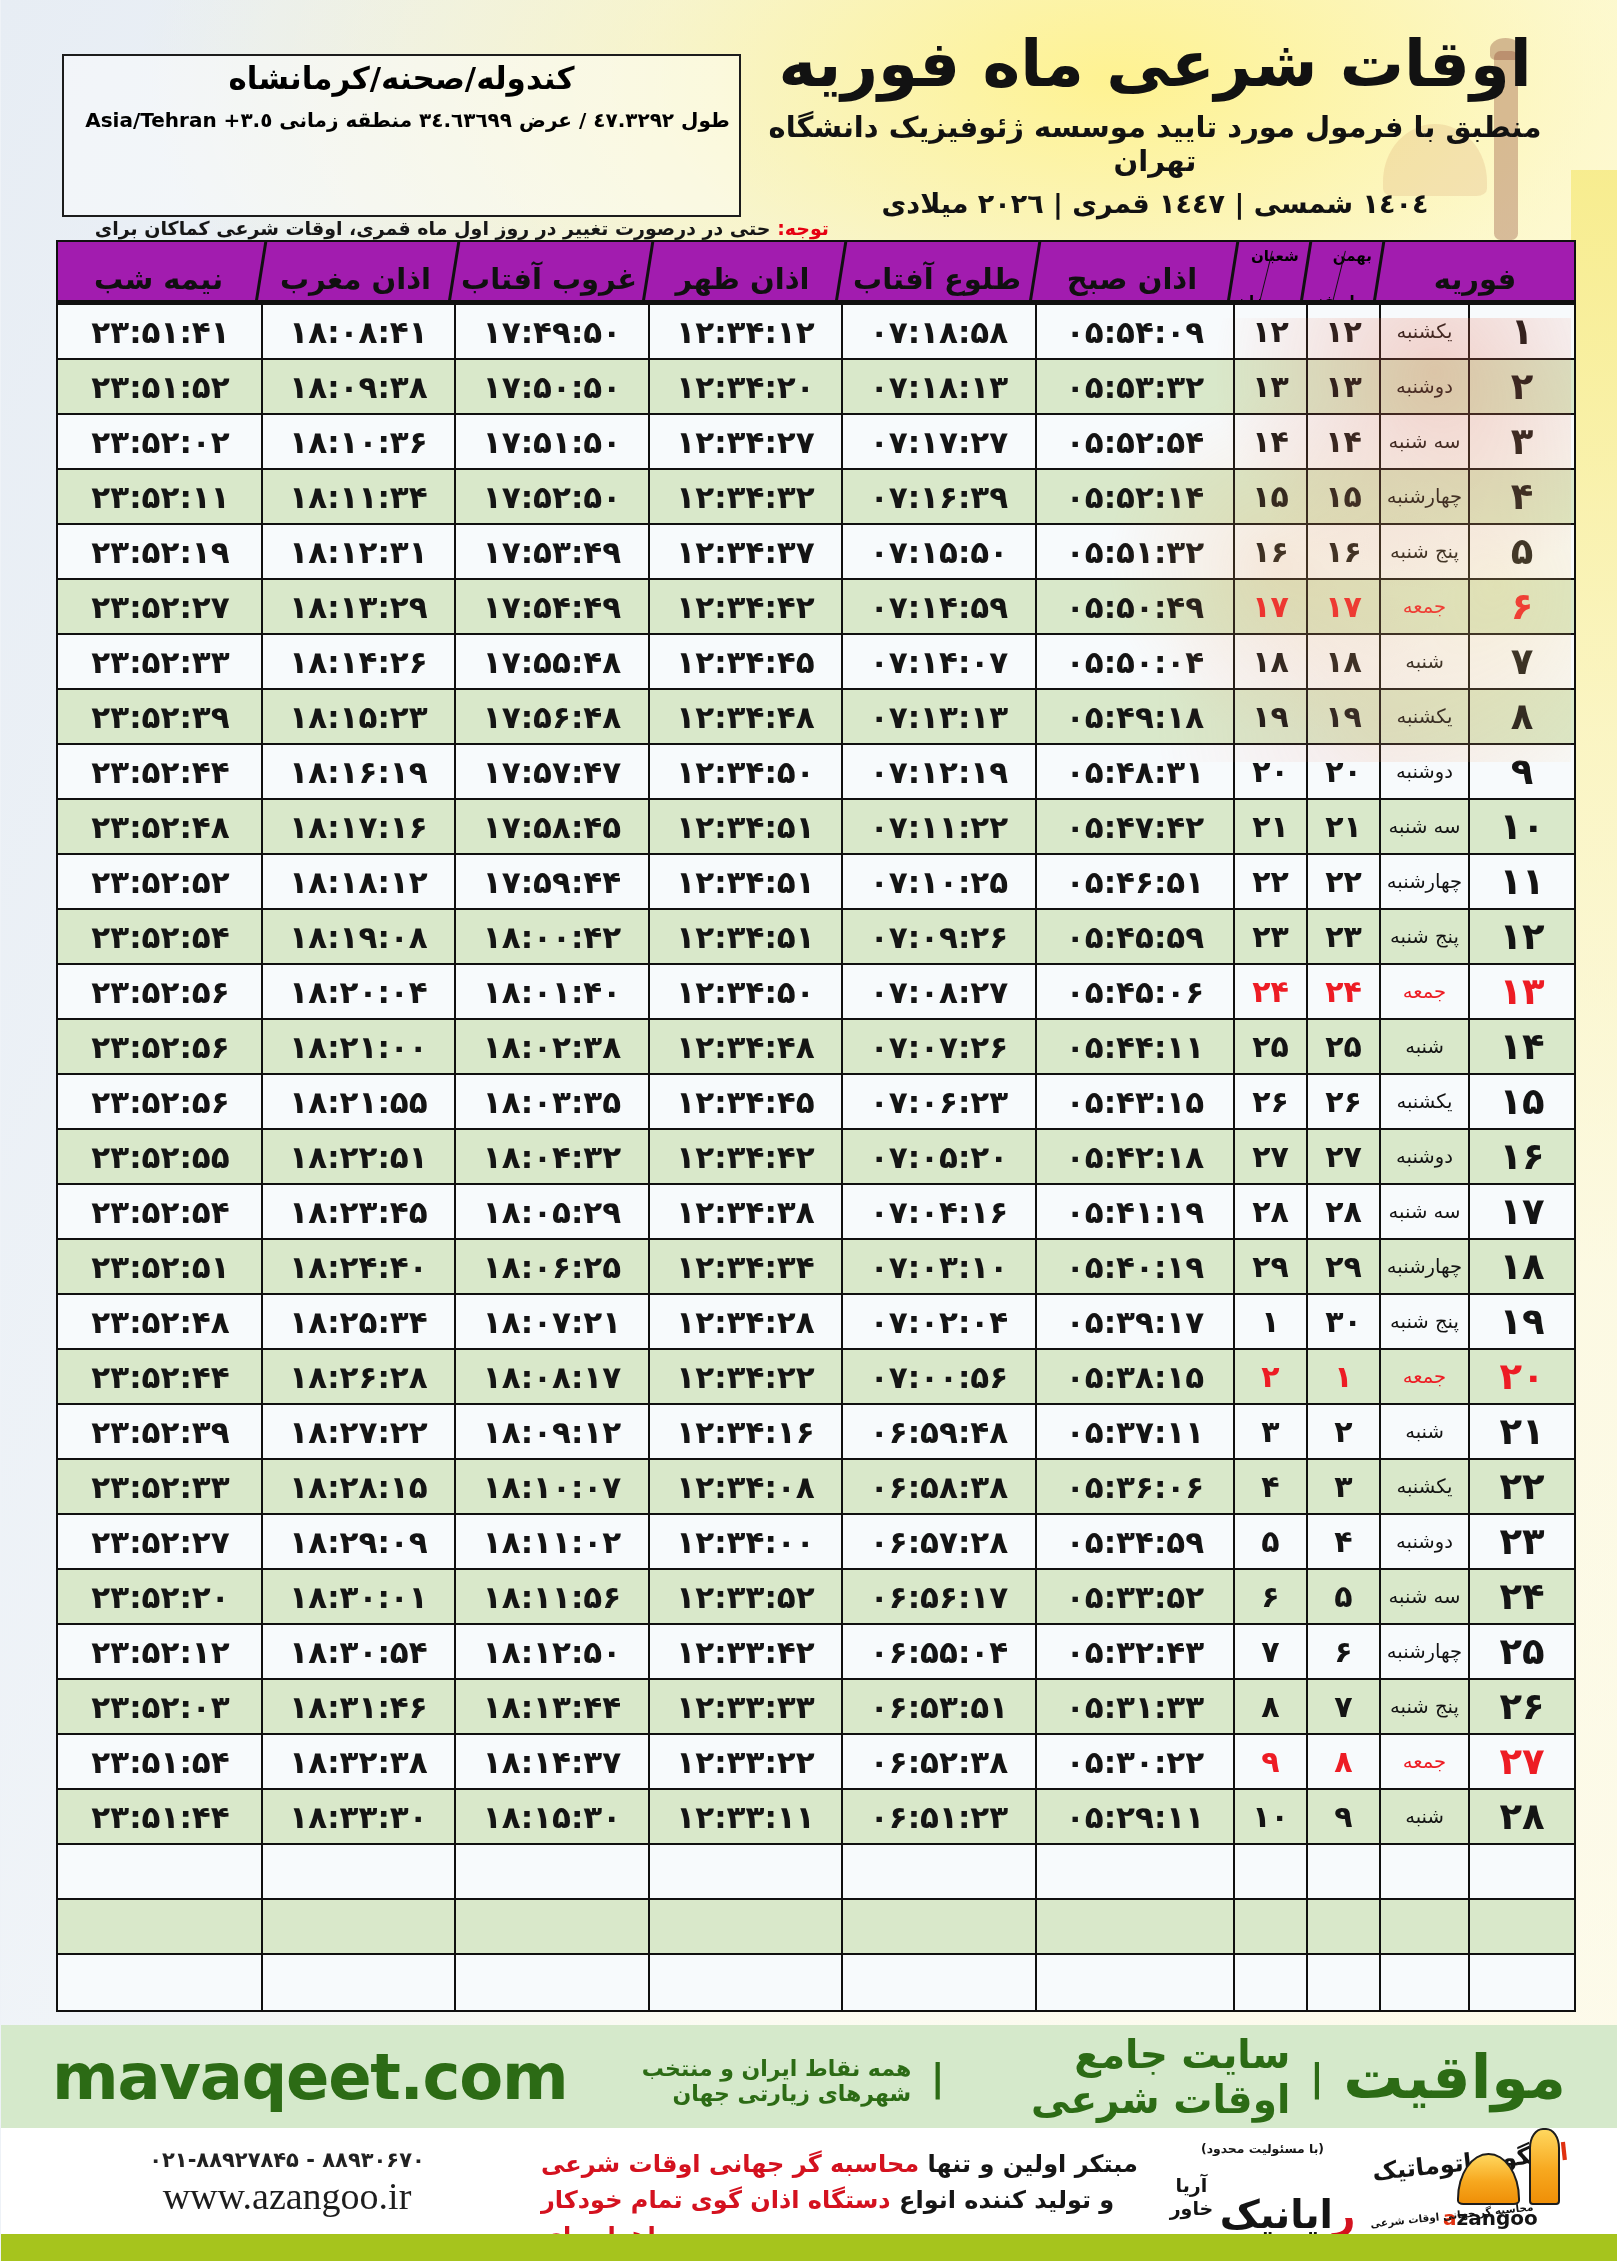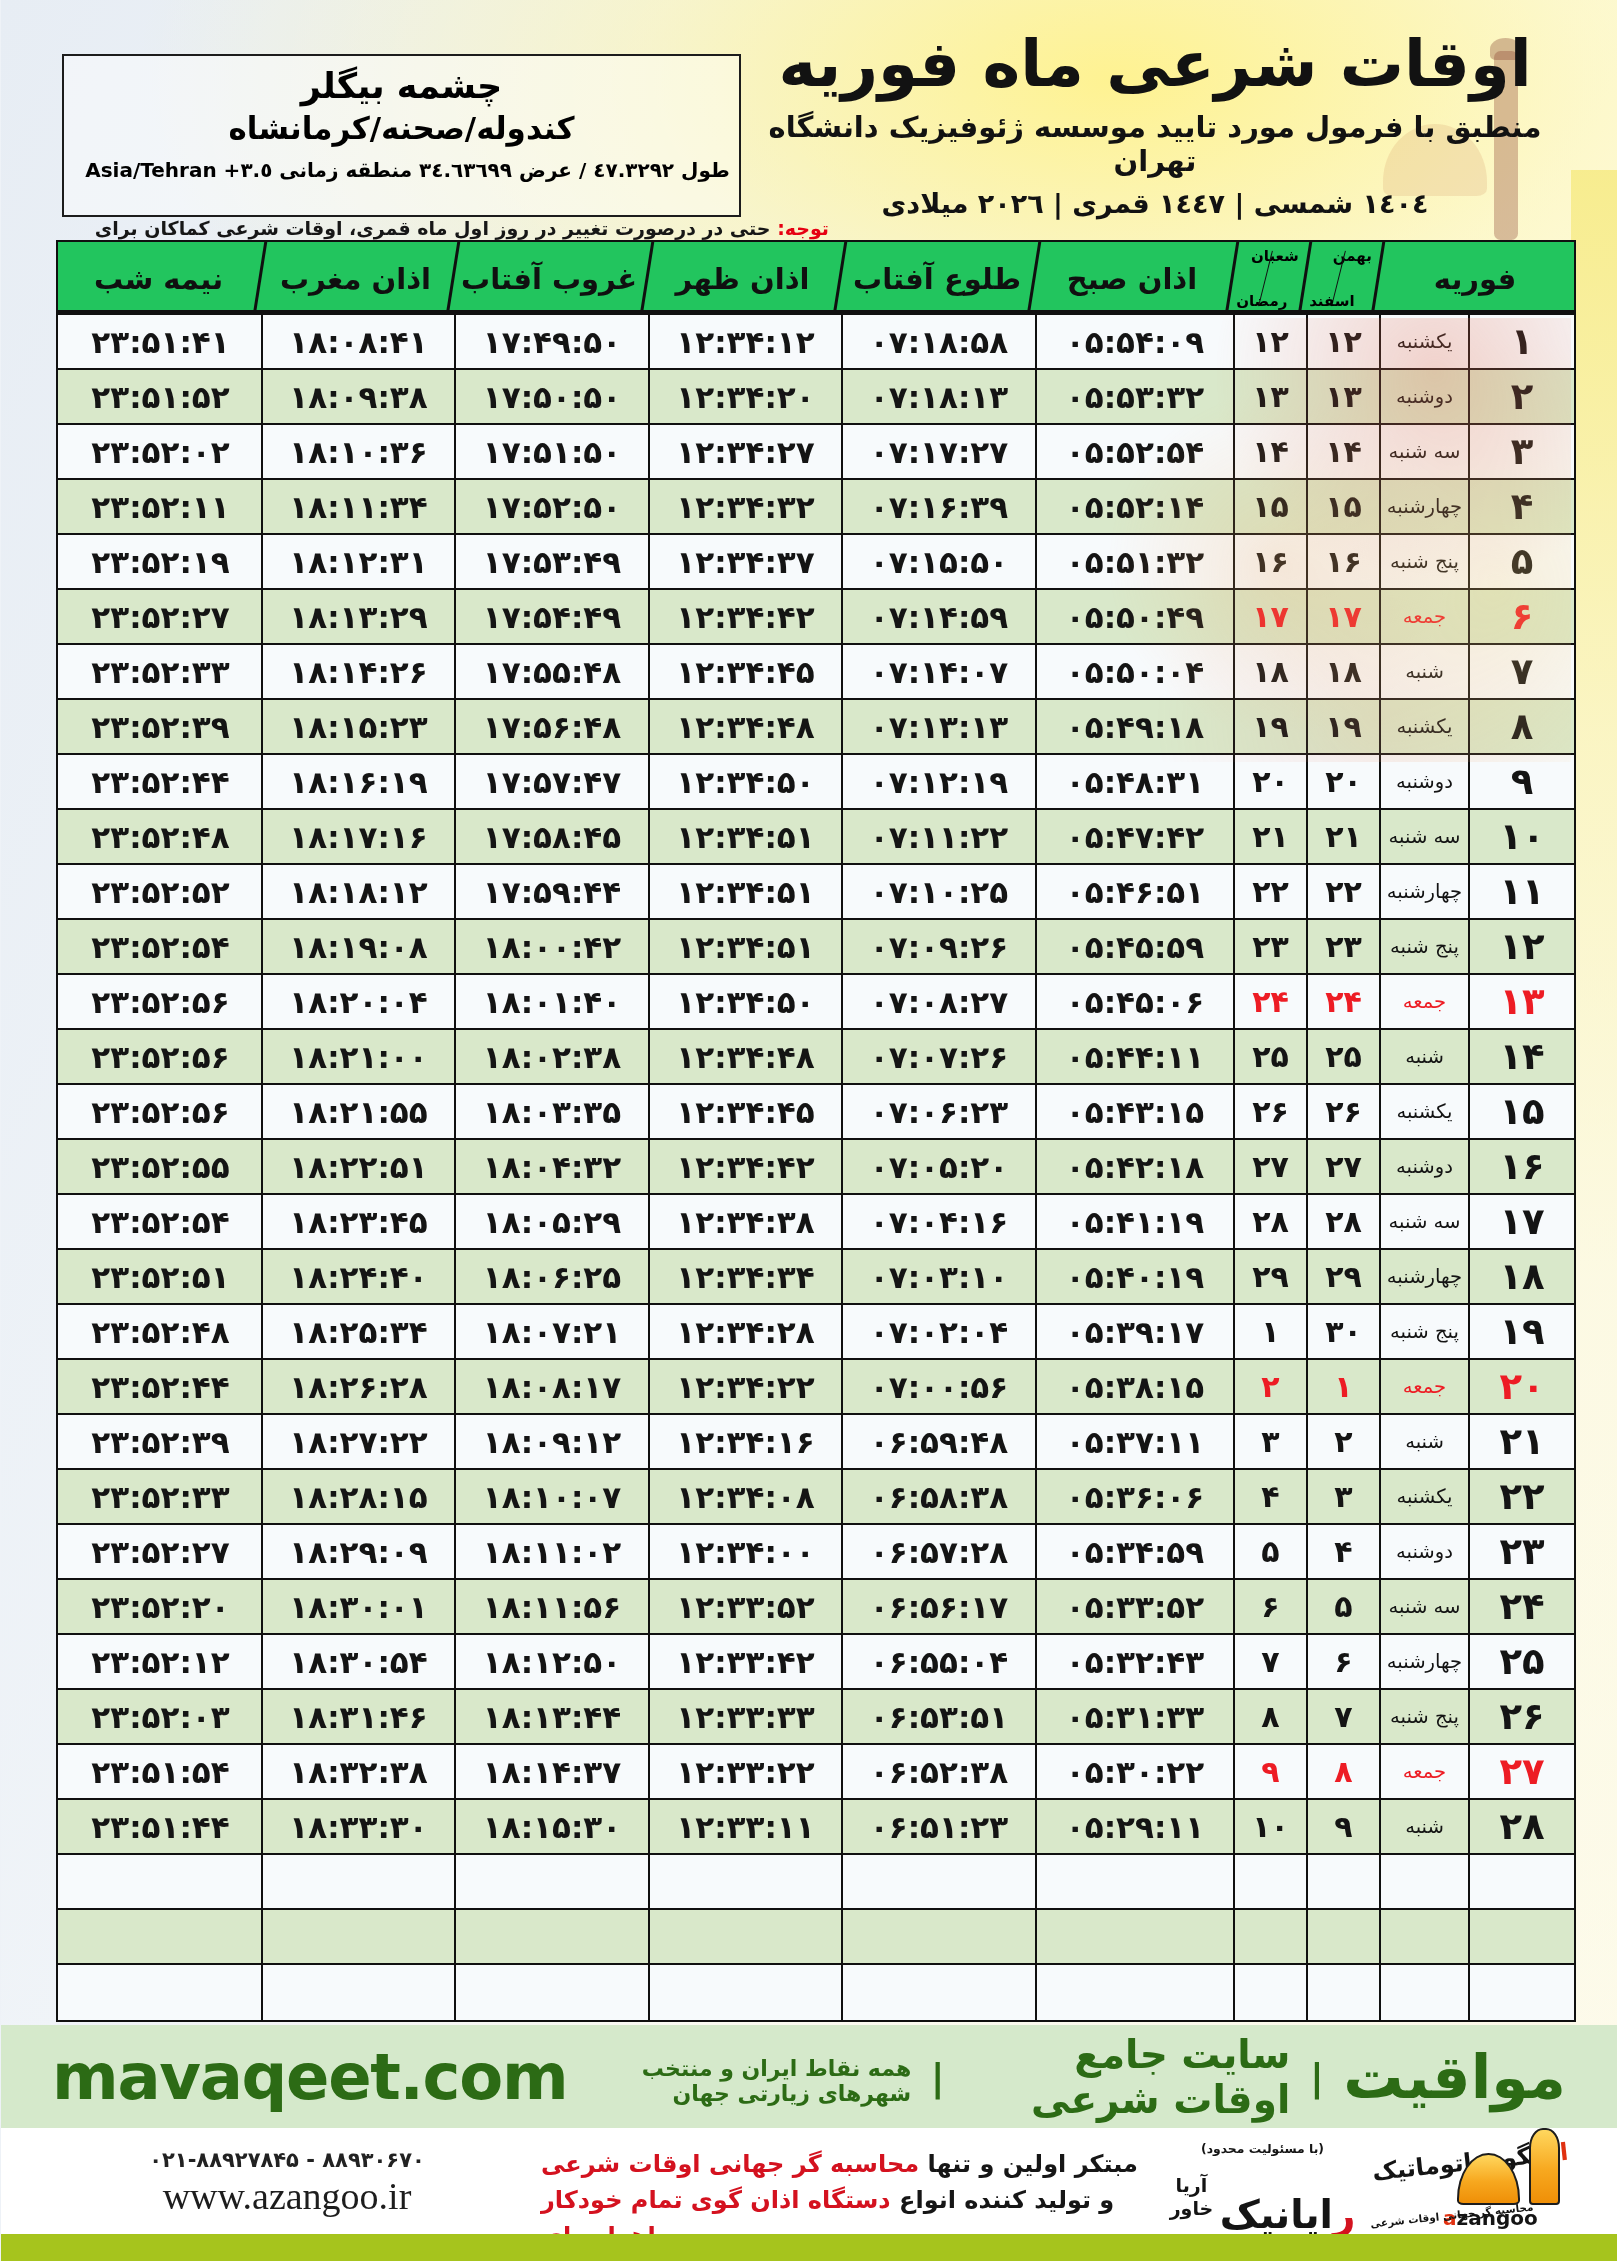--- a/index.html
+++ b/index.html
@@ -35,21 +35,21 @@
              background:rgba(255,255,255,.42); text-align:center; }
   .loc-name   { font-size:35px; font-weight:bold; margin-top:10.4px; }
   .loc-region { font-size:31px; font-weight:bold; margin-top:3.9px; }
   .loc-coords { font-size:20px; font-weight:bold; margin-top:11.7px;margin-left:12px; }
 
   .notice { position:absolute; left:59px; top:217px; width:770px; text-align:right; font-size:19px; font-weight:bold; color:#171717; }
   .notice .red { color:#e60012; }
 
   
   .cal-table { position:absolute; left:56px; top:240px; width:1520px; border:2.6px solid #101010; background:#fff; }
-  .thead { position:relative; height:73px; background:#22c55e; border-bottom:5.2px solid #101010; overflow:hidden; }
+  .thead { position:relative; height:63px; background:#a21caf; border-bottom:5.2px solid #101010; overflow:hidden; }
   .hsep { position:absolute; top:-6.5px; height:91px; width:2.6px; background:#101010; transform:rotate(9deg); }
   .hlabel { position:absolute; top:0; height:73px; display:flex; align-items:center; justify-content:center;
             font-size:29px; font-weight:bold; color:#101010; }
   .hsmall { position:absolute; top:0; height:73px; font-weight:bold; }
   .hs-top { position:absolute; top:5.2px; right:5.2px; font-size:15px; }
   .hs-bottom { position:absolute; bottom:5.2px; left:5.2px; font-size:15px; }
   .hs-line { position:absolute; left:34px; top:7.8px; height:57px; width:1.3px; background:#101010; transform:rotate(14deg); }
 
   .row { display:flex; height:55px; border-bottom:2.6px solid #101010; }
   .row:last-child { border-bottom:none; }
@@ -119,21 +119,20 @@
   <div class="minaret-hint"></div>
   <div class="dome-hint"></div>
 
   <div class="title-block">
     <div class="title-main">اوقات شرعی ماه فوریه</div>
     <div class="title-sub">منطبق با فرمول مورد تایید موسسه ژئوفیزیک دانشگاه تهران</div>
     <div class="title-dates">١٤٠٤ شمسی | ١٤٤٧ قمری | ٢٠٢٦ میلادی</div>
   </div>
 
   <div class="loc-box">
-    <div class="loc-name">چشمه بیگلر</div>
     <div class="loc-region">کندوله/صحنه/کرمانشاه</div>
     <div class="loc-coords">طول ٤٧.٣٢٩٢ / عرض ٣٤.٦٣٦٩٩ منطقه زمانی ٣.٥+ Asia/Tehran</div>
   </div>
 
   <div class="notice">
     <span class="red">توجه:</span>
     <span>حتی در درصورت تغییر در روز اول ماه قمری، اوقات شرعی کماکان برای روزهای شمسی و میلادی معتبر است.</span>
   </div>
 
   <div class="cal-table">

